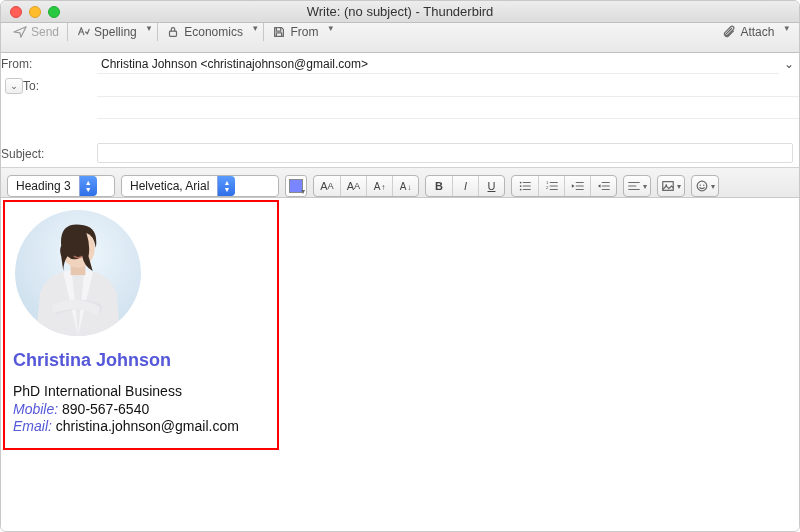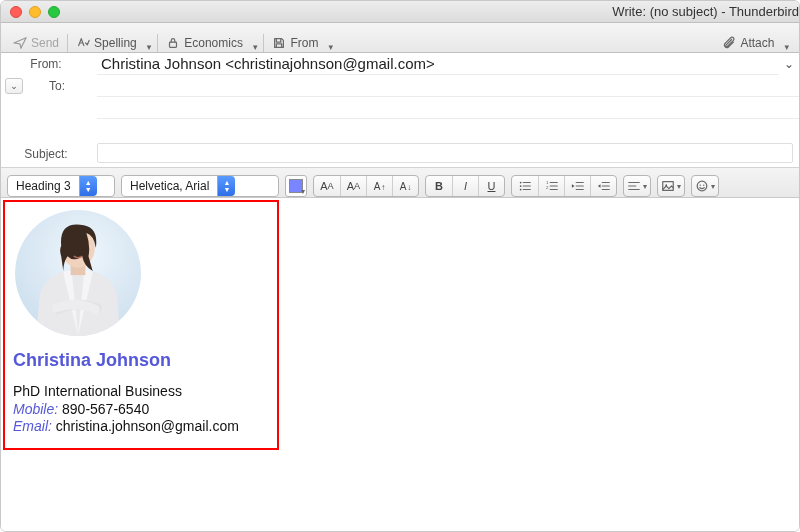--- a/index.html
+++ b/index.html
@@ -22,47 +22,47 @@
     border-bottom: 1px solid #bfbfbf;
     display:flex;
     align-items:center;
     position: relative;
   }
   .traffic { position:absolute; left:9px; top:5px; display:flex; gap:7px;}
   .tl { width:12px; height:12px; border-radius:50%; }
   .tl.red{background:#ff5f57;border:1px solid #e04640;}
   .tl.yel{background:#ffbd2e;border:1px solid #dfa023;}
   .tl.grn{background:#28c940;border:1px solid #1fab34;}
-  .title { flex:1; text-align:right; font-size:13px; color:#333; font-weight:500;}
+  .title { flex:1; text-align:center; font-size:13px; color:#333; font-weight:500;}
   
   .toolbar {
     height: 30px;
     background: linear-gradient(#f5f5f5,#e8e8e8);
     border-bottom:1px solid #bfbfbf;
     display:flex;
-    align-items:flex-end;
+    align-items:flex-start;
     padding:0 6px;
     gap:0;
   }
   .tb-btn {
     display:flex; align-items:center; gap:4px;
     padding: 2px 6px;
     color:#555; font-size:12px;
     cursor:default;
   }
   .tb-btn svg, .tb-btn .ico { width:14px; height:14px; }
   .tb-sep { width:1px; height:18px; background:#c7c7c7; margin:0 2px;}
   .tb-caret { padding:0 4px; color:#666; font-size:9px; }
   .disabled { color:#a5a5a5; }
   .spacer { flex:1; }
   
   .hdrs { border-bottom:1px solid #d3d3d3; background:#fff; }
   .hdr-row { display:flex; align-items:center; min-height:22px; }
-  .hdr-lbl { width:96px; text-align:center; padding-right:6px; color:#555; font-size:12px;}
-  .hdr-val { flex:1; padding:2px 4px; font-size:15px; color:#222; border-bottom:1px solid #ececec;}
+  .hdr-lbl { width:96px; text-align:left; padding-right:6px; color:#555; font-size:12px;}
+  .hdr-val { flex:1; padding:2px 4px; font-size:12px; color:#222; border-bottom:1px solid #ececec;}
   .hdr-to .hdr-val { min-height:22px; }
   .hdr-to-spare .hdr-val { min-height:22px; }
   .from-caret { width:20px; text-align:center; color:#555;}
   .to-arrow {
     width:18px; margin-left:4px; text-align:center;
     border:1px solid #c9c9c9; border-radius:3px;
     font-size:9px; color:#555; height:16px; line-height:14px;
     background:linear-gradient(#fdfdfd,#efefef);
   }
   

